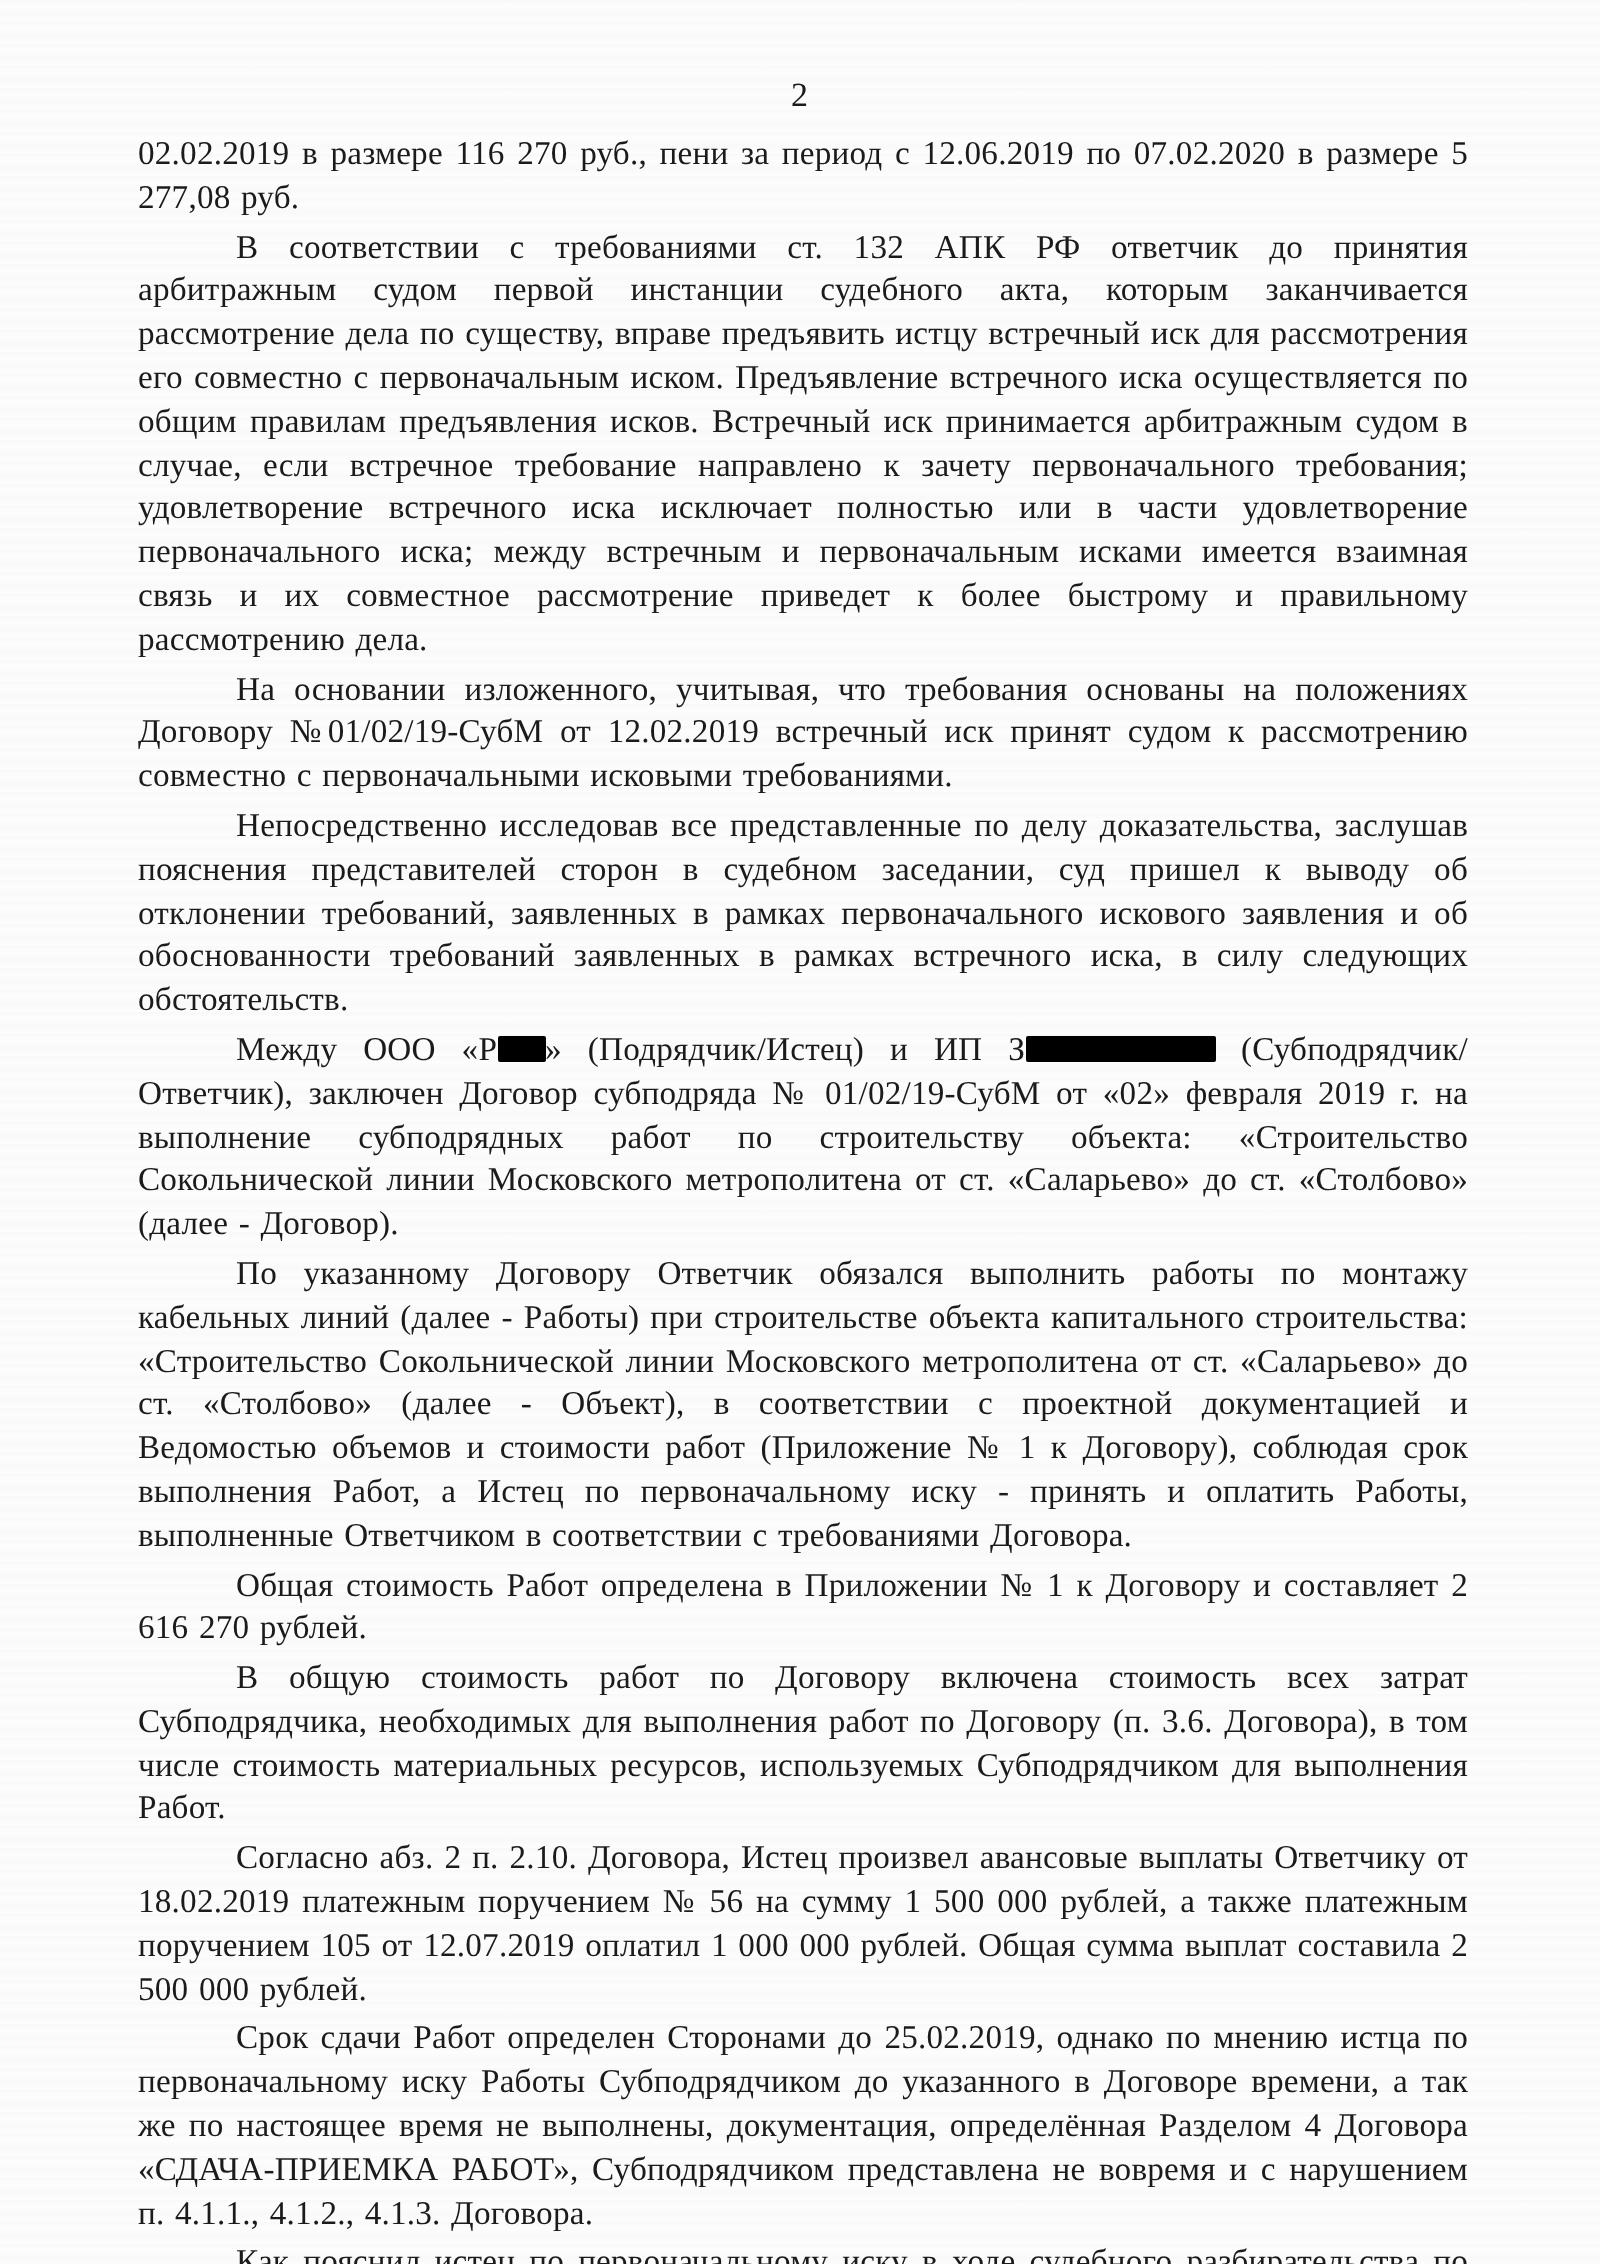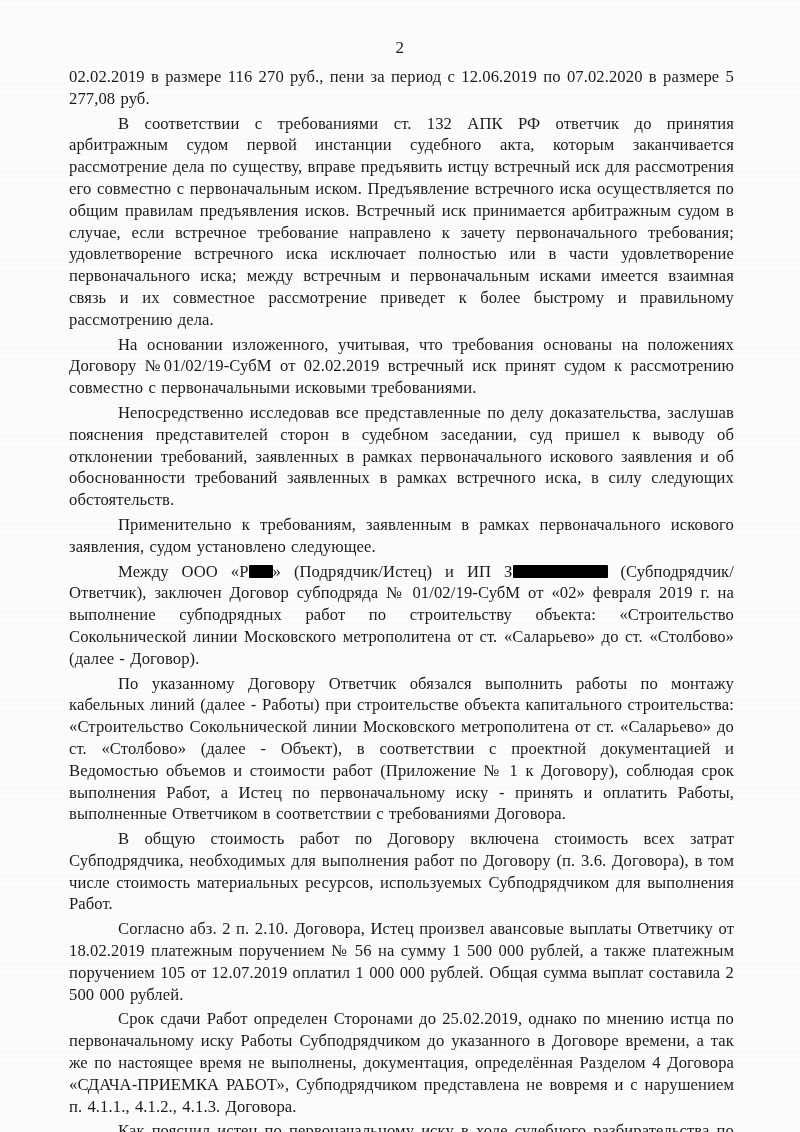--- a/index.html
+++ b/index.html
@@ -63,30 +63,30 @@
 <div class="page">
 
   <div class="page-number">2</div>
 
   <div class="doc-body">
 
     <p class="no-indent">02.02.2019 в размере 116 270 руб., пени за период с 12.06.2019 по 07.02.2020 в размере 5 277,08 руб.</p>
 
     <p>В соответствии с требованиями ст. 132 АПК РФ ответчик до принятия арбитражным судом первой инстанции судебного акта, которым заканчивается рассмотрение дела по существу, вправе предъявить истцу встречный иск для рассмотрения его совместно с первоначальным иском. Предъявление встречного иска осуществляется по общим правилам предъявления исков. Встречный иск принимается арбитражным судом в случае, если встречное требование направлено к зачету первоначального требования; удовлетворение встречного иска исключает полностью или в части удовлетворение первоначального иска; между встречным и первоначальным исками имеется взаимная связь и их совместное рассмотрение приведет к более быстрому и правильному рассмотрению дела.</p>
 
-    <p>На основании изложенного, учитывая, что требования основаны на положениях Договору №01/02/19-СубМ от 02.02.2019  встречный иск принят судом к рассмотрению совместно с первоначальными исковыми требованиями.</p>
+    <p>На основании изложенного, учитывая, что требования основаны на положениях Договору №01/02/19-СубМ от 12.02.2019  встречный иск принят судом к рассмотрению совместно с первоначальными исковыми требованиями.</p>
 
     <p>Непосредственно исследовав все представленные по делу доказательства, заслушав пояснения представителей сторон в судебном заседании, суд пришел к выводу об отклонении требований, заявленных в рамках первоначального искового заявления и об обоснованности требований заявленных в рамках встречного иска, в силу следующих обстоятельств.</p>
 
-    <p>Применительно к требованиям, заявленным в рамках первоначального искового заявления, судом установлено следующее.</p>
 
     <p><span>Между ООО «Р</span><span class="redact redact-1"></span><span>» (Подрядчик/Истец) и ИП З</span><span class="redact redact-2"></span><span> (Субподрядчик/Ответчик), заключен Договор субподряда № 01/02/19-СубМ от «02» февраля 2019 г. на выполнение субподрядных работ по строительству объекта: «Строительство Сокольнической линии Московского метрополитена от ст. «Саларьево» до ст. «Столбово» (далее - Договор).</span></p>
 
     <p>По указанному Договору Ответчик обязался выполнить работы по монтажу кабельных линий (далее - Работы) при строительстве объекта капитального строительства: «Строительство Сокольнической линии Московского метрополитена от ст. «Саларьево» до ст. «Столбово» (далее - Объект), в соответствии с проектной документацией и Ведомостью объемов и стоимости работ (Приложение № 1 к Договору), соблюдая срок выполнения Работ, а Истец по первоначальному иску - принять и оплатить Работы, выполненные Ответчиком в соответствии с требованиями Договора.</p>
 
+    <p>Общая стоимость Работ определена в Приложении № 1 к Договору и составляет 2 616 270 рублей.</p>
 
     <p>В общую стоимость работ по Договору включена стоимость всех затрат Субподрядчика, необходимых для выполнения работ по Договору (п. 3.6. Договора), в том числе стоимость материальных ресурсов, используемых Субподрядчиком для выполнения Работ.</p>
 
     <p>Согласно абз. 2 п. 2.10. Договора, Истец произвел авансовые выплаты Ответчику от 18.02.2019 платежным поручением № 56 на сумму 1 500 000 рублей, а также платежным поручением 105 от 12.07.2019 оплатил 1 000 000  рублей. Общая сумма выплат составила 2 500 000 рублей.</p>
 
     <p>Срок сдачи Работ определен Сторонами до 25.02.2019, однако по мнению истца по первоначальному иску Работы Субподрядчиком до указанного в Договоре времени, а так же по настоящее время не выполнены, документация, определённая Разделом 4 Договора «СДАЧА-ПРИЕМКА РАБОТ», Субподрядчиком представлена не вовремя и с нарушением п. 4.1.1., 4.1.2., 4.1.3. Договора.</p>
 
     <p>Как пояснил истец по первоначальному иску в ходе судебного разбирательства по делу «08» апреля 2019 г. последний  направил Ответчику претензию № РСМ-26/19 от «08» апреля 2019 г. о неисполнении Ответчиком Договора и в связи этим, о расторжении Договора, а также с требованием возвратить Истцу неосвоенный аванс, оплатить штрафы и пени. «07» мая 2019 г. Истец по первоначальному иску получил первично направленные документы от Ответчика: Справку о стоимости выполненных работ и затрат от 25.02.2019, форма КС - 3 (Отчетный период 02.02.2019 - 25.02.2019), Акт о приемке выполненных работ от 25.02.2019. форма КС - 2</p>
 
   </div>

